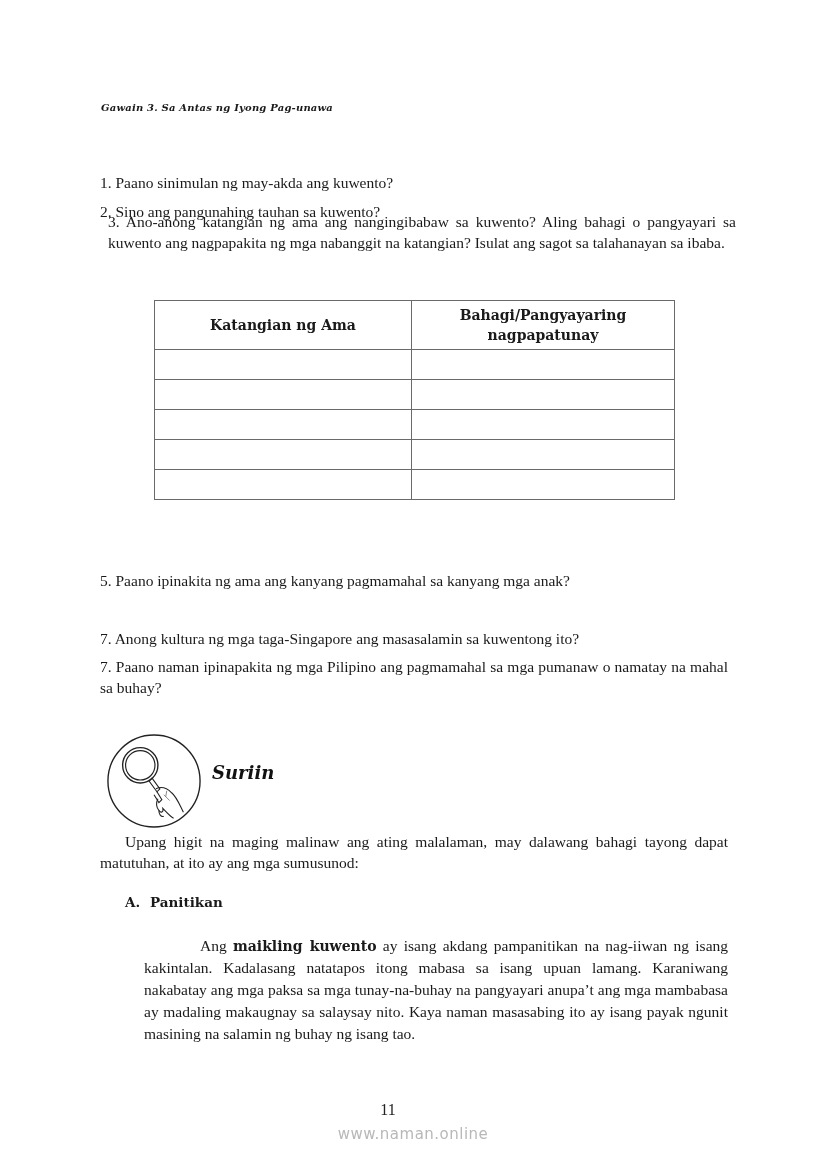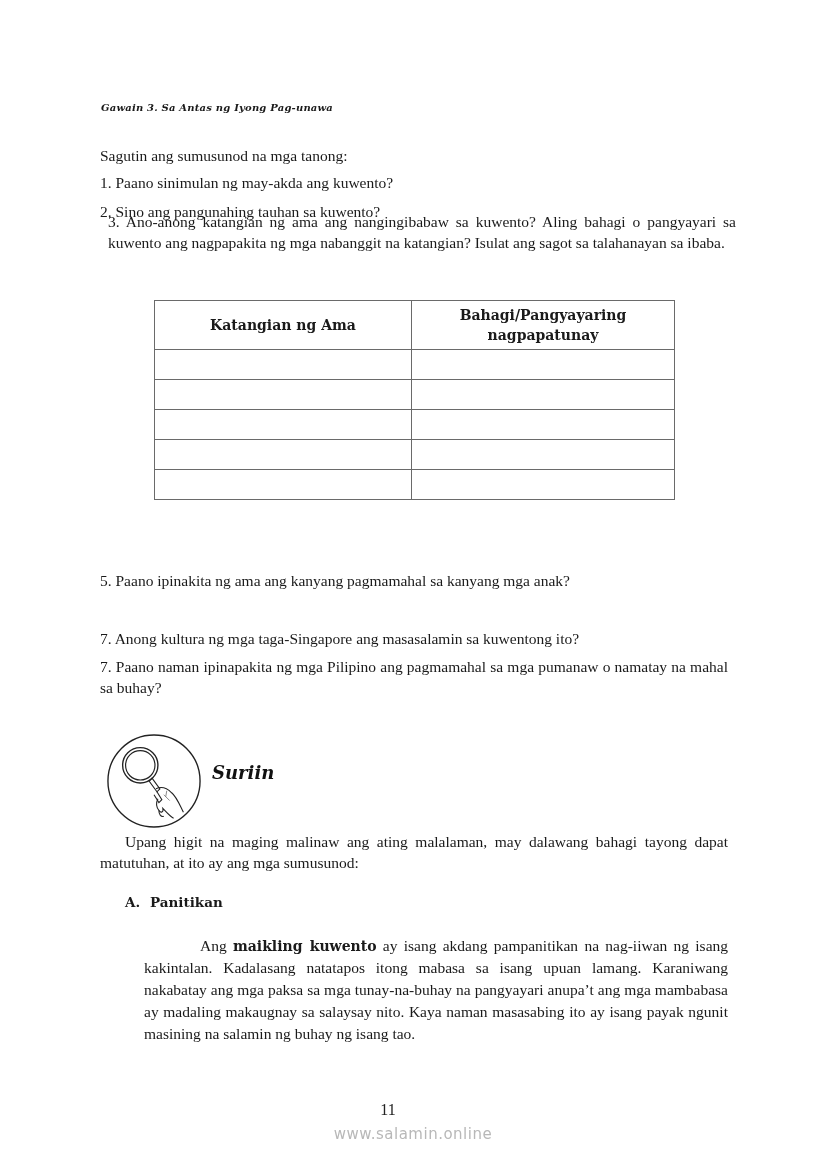--- a/index.html
+++ b/index.html
@@ -53,23 +53,20 @@
     font-family: "DejaVu Sans", sans-serif; font-size: 15px; color: #b8b8b8; letter-spacing: 0.5px;
   }
 </style>
 </head>
 <body>
 
 <div class="page">
 
   <div class="heading">Gawain 3. Sa Antas ng Iyong Pag-unawa</div>
 
-  <div class="block serif" style="top:145px;">
-    <p class="q">Sagutin ang sumusunod na mga tanong:</p>
-  </div>
   <div class="block serif" style="top:172px;">
     <p class="q">1. Paano sinimulan ng may-akda ang kuwento?</p>
   </div>
   <div class="block serif" style="top:201px;">
     <p class="q">2. Sino ang pangunahing tauhan sa kuwento?</p>
   </div>
   <div class="block serif" style="top:211px;margin-left:8px;">
     <p class="q">3. Ano-anong katangian ng ama ang nangingibabaw sa kuwento? Aling bahagi o pangyayari sa kuwento ang nagpapakita ng mga nabanggit na katangian? Isulat ang sagot sa talahanayan sa ibaba.</p>
   </div>
 
@@ -133,14 +130,14 @@
 
   <div class="section-a">
     <span class="letter">A.</span><span>Panitikan</span>
   </div>
 
   <div class="para serif">
     <span style="display:inline-block;width:56px;"></span><span>Ang </span><b>maikling kuwento</b><span> ay isang akdang pampanitikan na nag-iiwan ng isang kakintalan. Kadalasang natatapos itong mabasa sa isang upuan lamang. Karaniwang nakabatay ang mga paksa sa mga tunay-na-buhay na pangyayari anupa’t ang mga mambabasa ay madaling makaugnay sa salaysay nito. Kaya naman masasabing ito ay isang payak ngunit masining na salamin ng buhay ng isang tao.</span>
   </div>
 
   <div class="page-num">11</div>
-  <div class="footer-url">www.salamin.online</div>
+  <div class="footer-url">www.naman.online</div>
 </div>
 
 </body></html>

